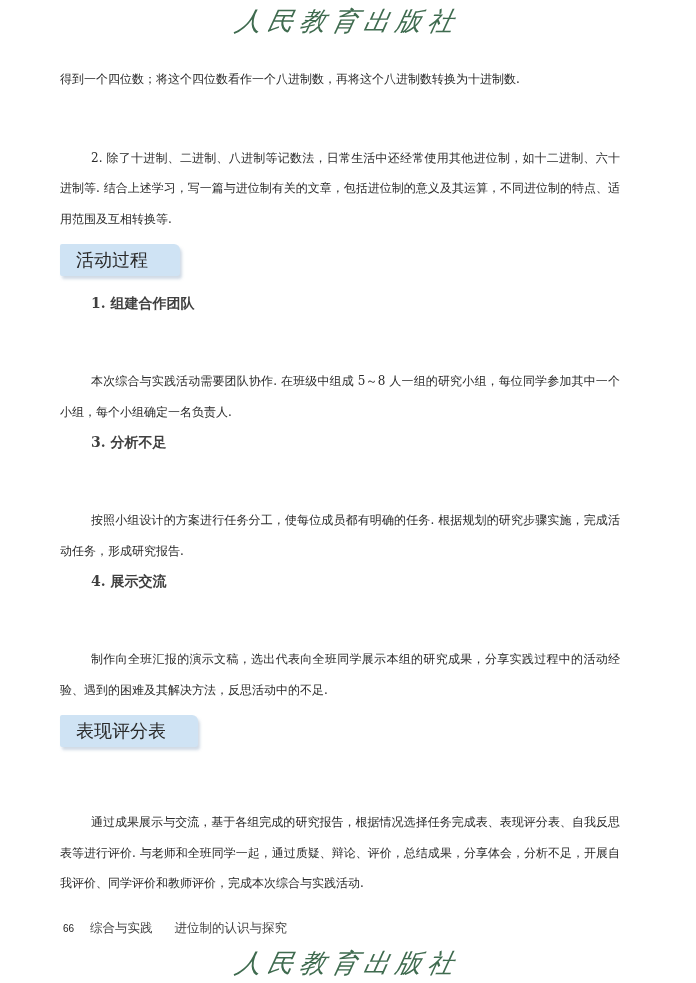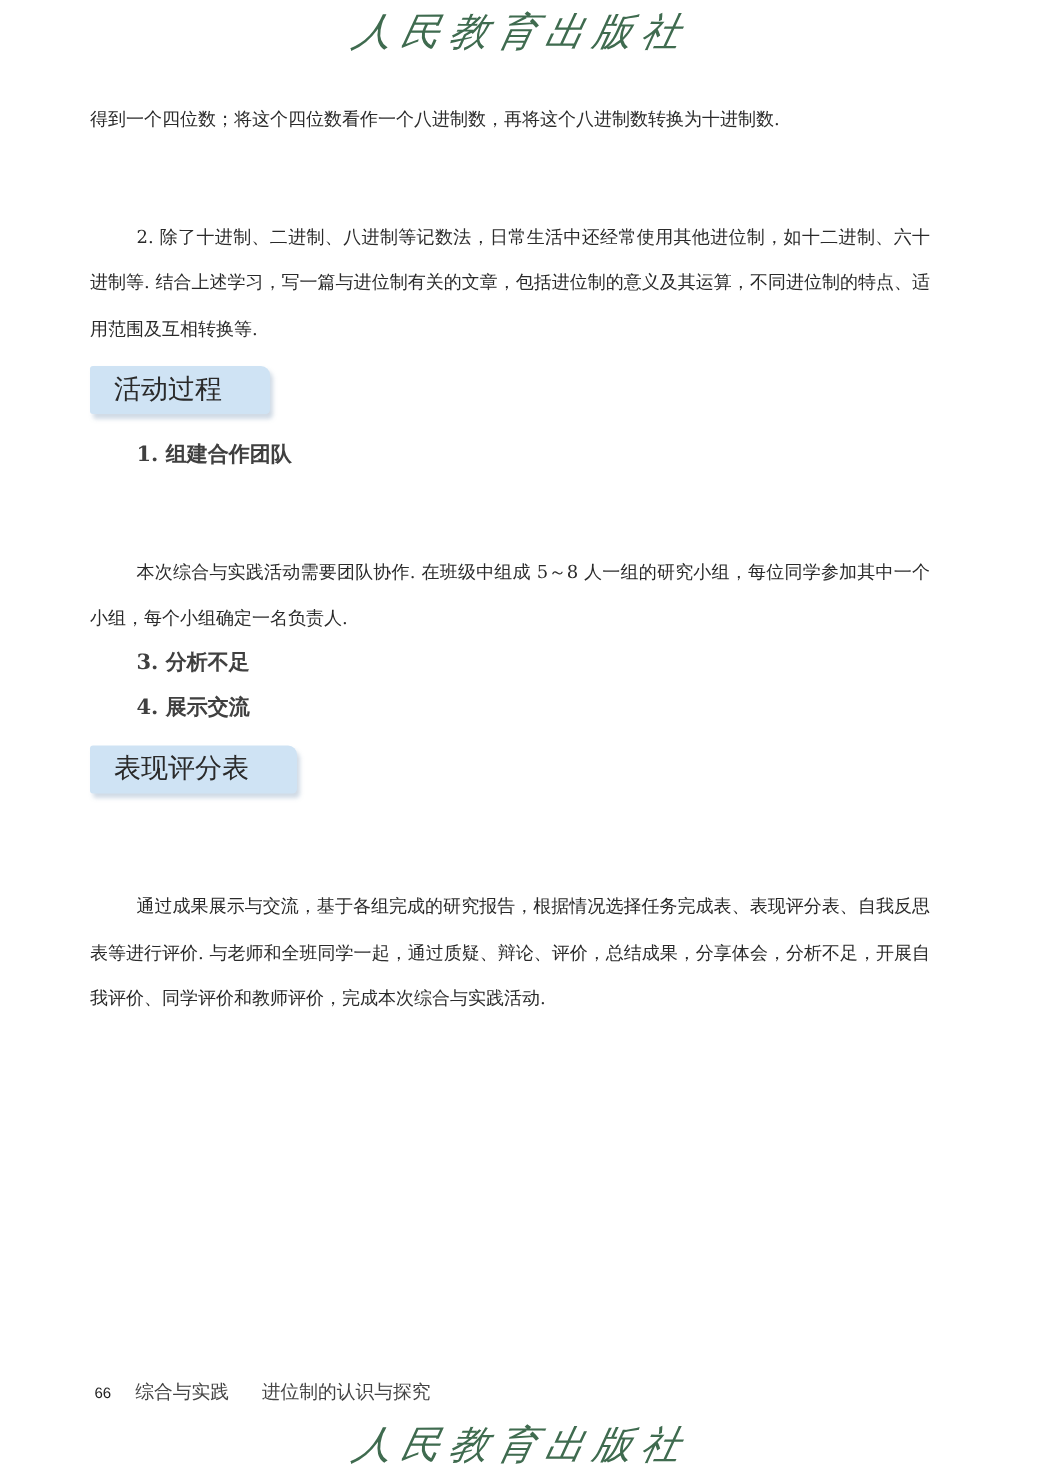--- a/index.html
+++ b/index.html
@@ -98,25 +98,27 @@
     <span class="num">1.</span>
     <span>组建合作团队</span>
   </div>
   <p class="indent">本次综合与实践活动需要团队协作. 在班级中组成 5～8 人一组的研究小组，每位同学参加其中一个小组，每个小组确定一名负责人.</p>
 
 
   <div class="sub-heading">
     <span class="num">3.</span>
     <span>分析不足</span>
   </div>
+  <p class="indent">按照小组设计的方案进行任务分工，使每位成员都有明确的任务. 根据规划的研究步骤实施，完成活动任务，形成研究报告.</p>
 
   <div class="sub-heading">
     <span class="num">4.</span>
     <span>展示交流</span>
   </div>
+  <p class="indent">制作向全班汇报的演示文稿，选出代表向全班同学展示本组的研究成果，分享实践过程中的活动经验、遇到的困难及其解决方法，反思活动中的不足.</p>
 
   <div class="section-header">表现评分表</div>
   <div class="gap-after-header"></div>
   <p class="indent">通过成果展示与交流，基于各组完成的研究报告，根据情况选择任务完成表、表现评分表、自我反思表等进行评价. 与老师和全班同学一起，通过质疑、辩论、评价，总结成果，分享体会，分析不足，开展自我评价、同学评价和教师评价，完成本次综合与实践活动.</p>
 </div>
 
 <div class="footer">
   <span class="page-num">66</span>
   <span>综合与实践</span>
   <span class="footer-sep"></span>

